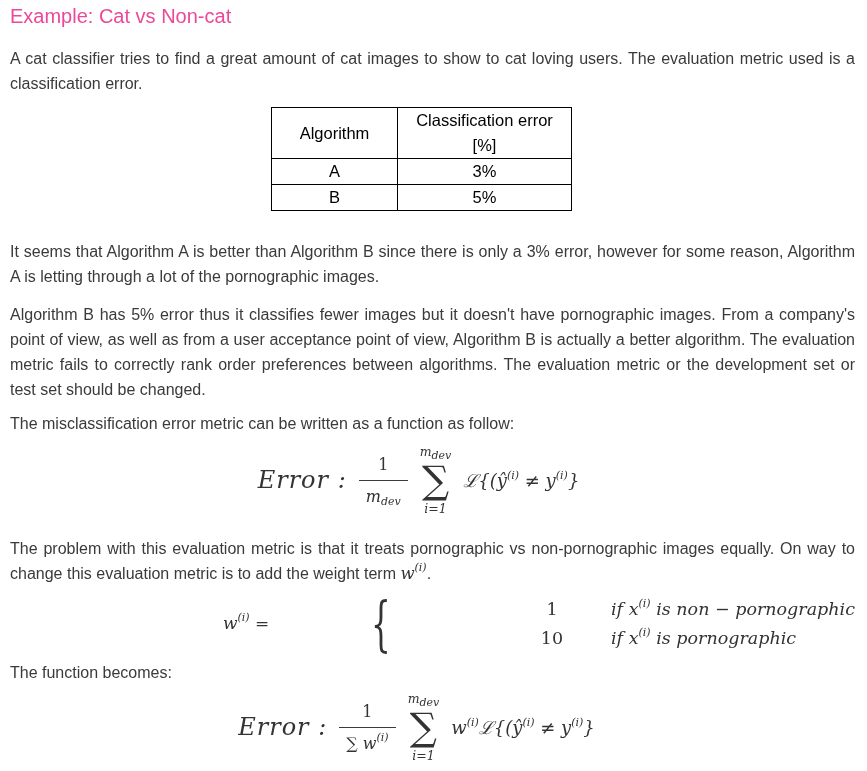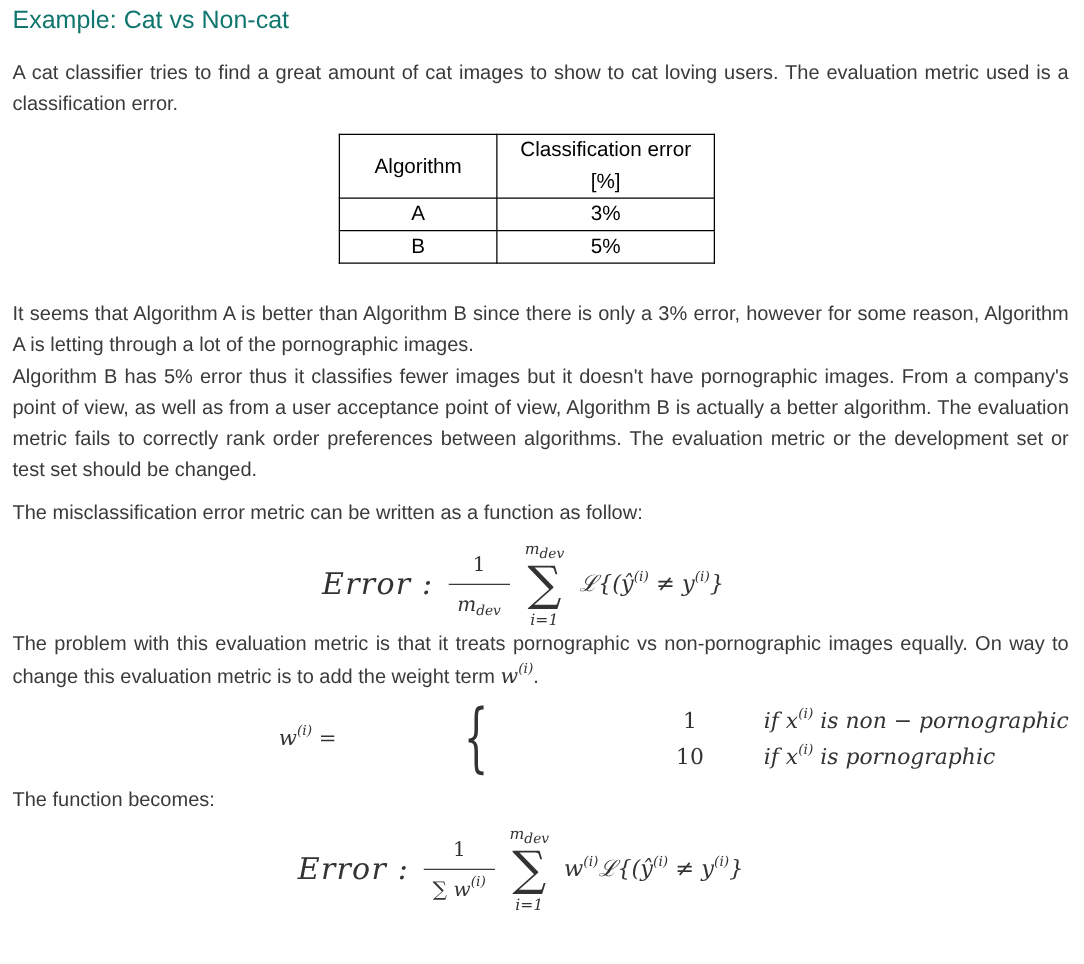--- a/index.html
+++ b/index.html
@@ -5,30 +5,30 @@
   * { margin:0; padding:0; box-sizing:border-box; }
   html,body { width:867px; height:771px; background:#ffffff; overflow:hidden; }
   body {
     font-family:"Liberation Sans", sans-serif;
     font-size:16px; line-height:25px;
     color:#3a3a3a;
   }
   .page { padding:3px 12px 0 10px; }
 
   .doc-title {
-    font-size:20px; line-height:26px; font-weight:400; color:#0f766e;
+    font-size:20px; line-height:26px; font-weight:400; color:#ec4899;
   }
 
   p.body-par { text-align:justify; }
   .p-intro    { margin-top:17px; }
   .p-seems    { margin-top:28px; }
-  .p-algob    { }
+  .p-algob    { margin-top:13px; }
   .p-misclass { margin-top:9px;  text-align:left; }
   .p-counts   { margin-top:12px; text-align:left; }
-  .p-problem  { margin-top:0; }
+  .p-problem  { margin-top:20px; }
   .p-becomes  { margin-top:9px;  text-align:left; }
 
   
   table.algo {
     border-collapse:collapse; margin:11px auto 0; transform:translateX(-11px);
     color:#000; font-size:16.5px;padding-left:48px;
   }
   table.algo th, table.algo td {
     border:1.6px solid #000; text-align:center; font-weight:400;
     padding:0 10px;

